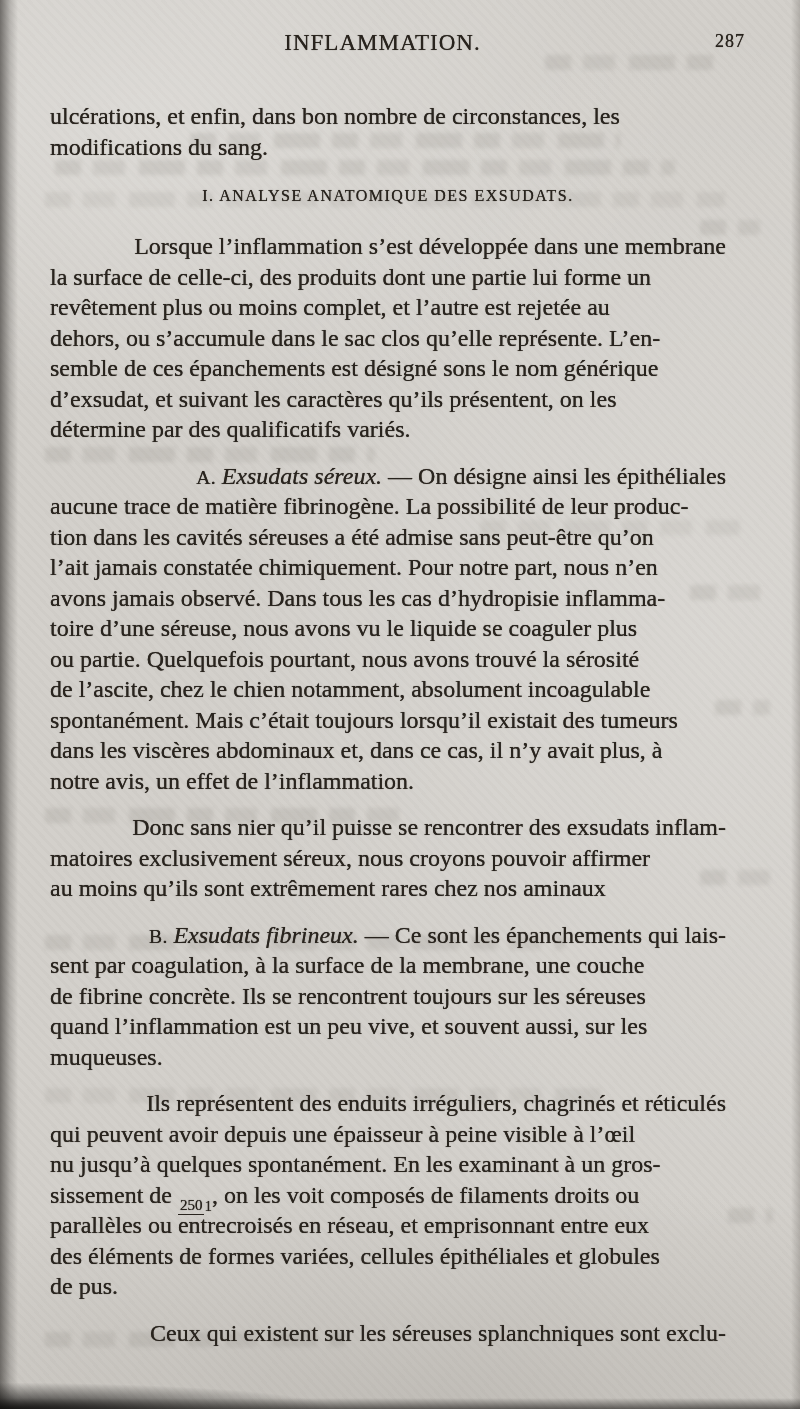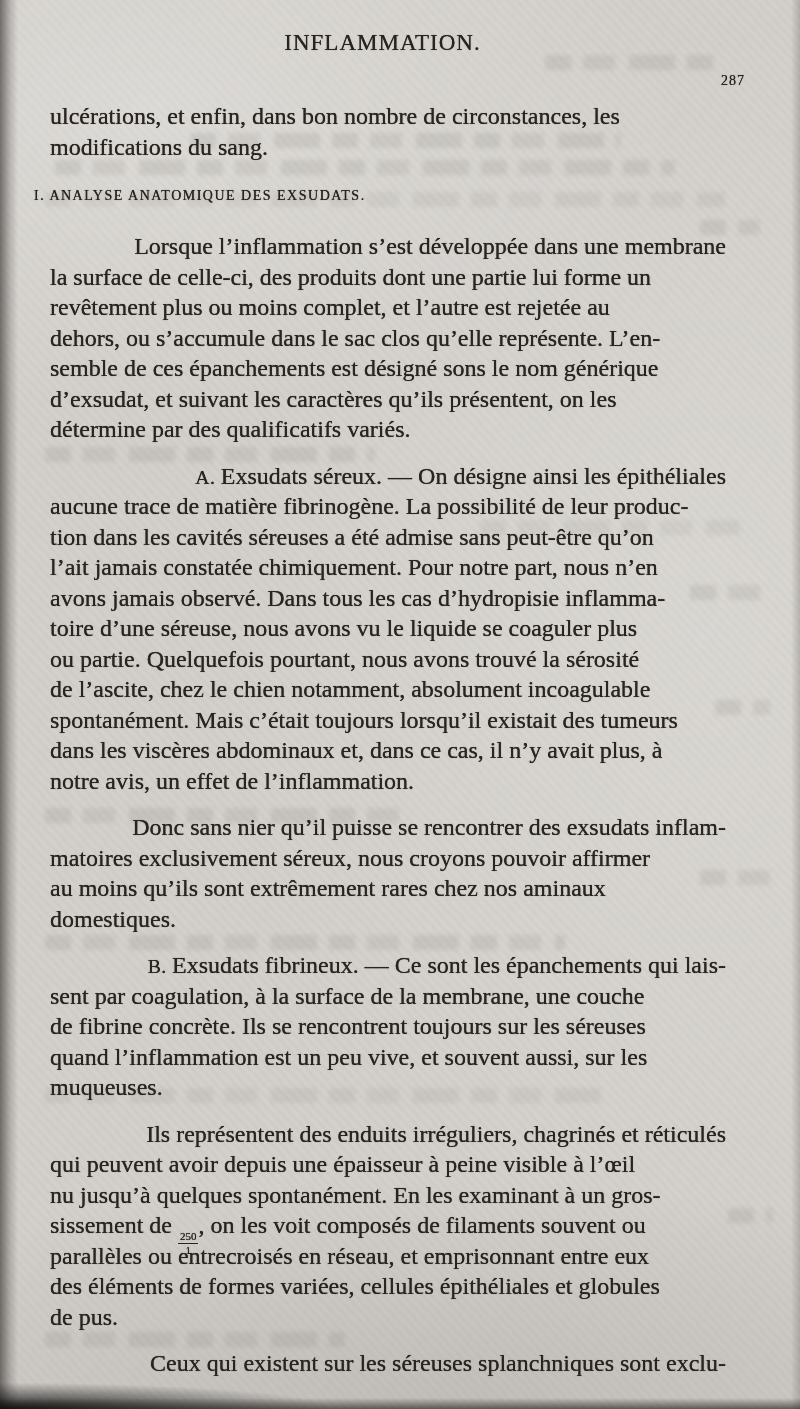--- a/index.html
+++ b/index.html
@@ -26,35 +26,35 @@
   
   .ghost{position:absolute;height:15px;border-radius:3px;filter:blur(2px);opacity:0.30;
     background:repeating-linear-gradient(90deg,
       rgba(128,124,117,0.55) 0 26px, transparent 26px 38px,
       rgba(128,124,117,0.48) 38px 70px, transparent 70px 84px,
       rgba(128,124,117,0.55) 84px 130px, transparent 130px 142px);}
   
   .header{position:absolute;left:20px;right:55px;top:30px;height:30px;}
   .htitle{display:block;text-align:center;font-size:23px;letter-spacing:1px;
     text-shadow:0 0 0.7px currentColor;}
-  .pagenum{position:absolute;right:0;top:1px;font-size:14px;letter-spacing:1px;
-    text-shadow:0 0 0.7px currentColor;margin-top:42px;}
+  .pagenum{position:absolute;right:0;top:1px;font-size:18px;letter-spacing:1px;
+    text-shadow:0 0 0.7px currentColor;}
   
   .content{position:absolute;left:34px;top:85px;width:708px;}
   .para{margin:16px;}
   .line{white-space:nowrap;line-height:30.5px;height:30.5px;font-size:24px;
     text-shadow:0 0 0.7px currentColor;}
   .line.indent{text-indent:30px;text-align:right;}
   .heading{margin-top:19px;margin-bottom:20px;line-height:30px;height:30px;
-    font-size:14px;letter-spacing:1.5px;
+    text-align:center;font-size:16px;letter-spacing:1.5px;
     text-shadow:0 0 0.7px currentColor;}
-  .it{}
+  .it{font-style:italic;}
   .sc{font-size:0.82em;letter-spacing:0.5px;}
-  .frac{display:inline-flex;flex-direction:column;align-items:center;
-    vertical-align:-7px;line-height:1;font-size:11px;text-indent:0;}
+  .frac{display:inline-flex;flex-direction:row;align-items:center;
+    vertical-align:-7px;line-height:1;font-size:15px;text-indent:0;}
   .frac .num{border-bottom:1.5px solid currentColor;padding:0 2px 1px;}
   .frac .den{padding-top:1px;}
 </style>
 </head>
 <body>
 
 <div class="page">
 
   <div class="ghost" style="top:55px;left:545px;width:180px;"></div>
   <div class="ghost" style="top:133px;left:190px;width:430px;"></div>
@@ -102,37 +102,36 @@
         <div class="line"><span>ou partie. Quelquefois pourtant, nous avons trouvé la sérosité</span></div>
         <div class="line"><span>de l’ascite, chez le chien notamment, absolument incoagulable</span></div>
         <div class="line"><span>spontanément. Mais c’était toujours lorsqu’il existait des tumeurs</span></div>
         <div class="line"><span>dans les viscères abdominaux et, dans ce cas, il n’y avait plus, à</span></div>
         <div class="line last"><span>notre avis, un effet de l’inflammation.</span></div>
       </div>
       <div class="para">
         <div class="line indent"><span>Donc sans nier qu’il puisse se rencontrer des exsudats inflam-</span></div>
         <div class="line"><span>matoires exclusivement séreux, nous croyons pouvoir affirmer</span></div>
         <div class="line"><span>au moins qu’ils sont extrêmement rares chez nos aminaux</span></div>
-        <div class="line last"><span>domestiques.</span></div>
       </div>
       <div class="para">
         <div class="line indent"><span class="sc">B. </span><span class="it">Exsudats fibrineux.</span><span> — Ce sont les épanchements qui lais-</span></div>
         <div class="line"><span>sent par coagulation, à la surface de la membrane, une couche</span></div>
         <div class="line"><span>de fibrine concrète. Ils se rencontrent toujours sur les séreuses</span></div>
         <div class="line"><span>quand l’inflammation est un peu vive, et souvent aussi, sur les</span></div>
         <div class="line last"><span>muqueuses.</span></div>
       </div>
       <div class="para">
         <div class="line indent"><span>Ils représentent des enduits irréguliers, chagrinés et réticulés</span></div>
         <div class="line"><span>qui peuvent avoir depuis une épaisseur à peine visible à l’œil</span></div>
         <div class="line"><span>nu jusqu’à quelques spontanément. En les examinant à un gros-</span></div>
         <div class="line"><span>sissement de </span><span class="frac">
             <span class="num">250</span>
             <span class="den">1</span>
-          </span><span>, on les voit composés de filaments souvent ou</span></div>
+          </span><span>, on les voit composés de filaments droits ou</span></div>
         <div class="line"><span>parallèles ou entrecroisés en réseau, et emprisonnant entre eux</span></div>
         <div class="line"><span>des éléments de formes variées, cellules épithéliales et globules</span></div>
         <div class="line last"><span>de pus.</span></div>
       </div>
       <div class="para">
         <div class="line indent"><span>Ceux qui existent sur les séreuses splanchniques sont exclu-</span></div>
       </div>
     </div>
 
   <div class="edge-left"></div>

